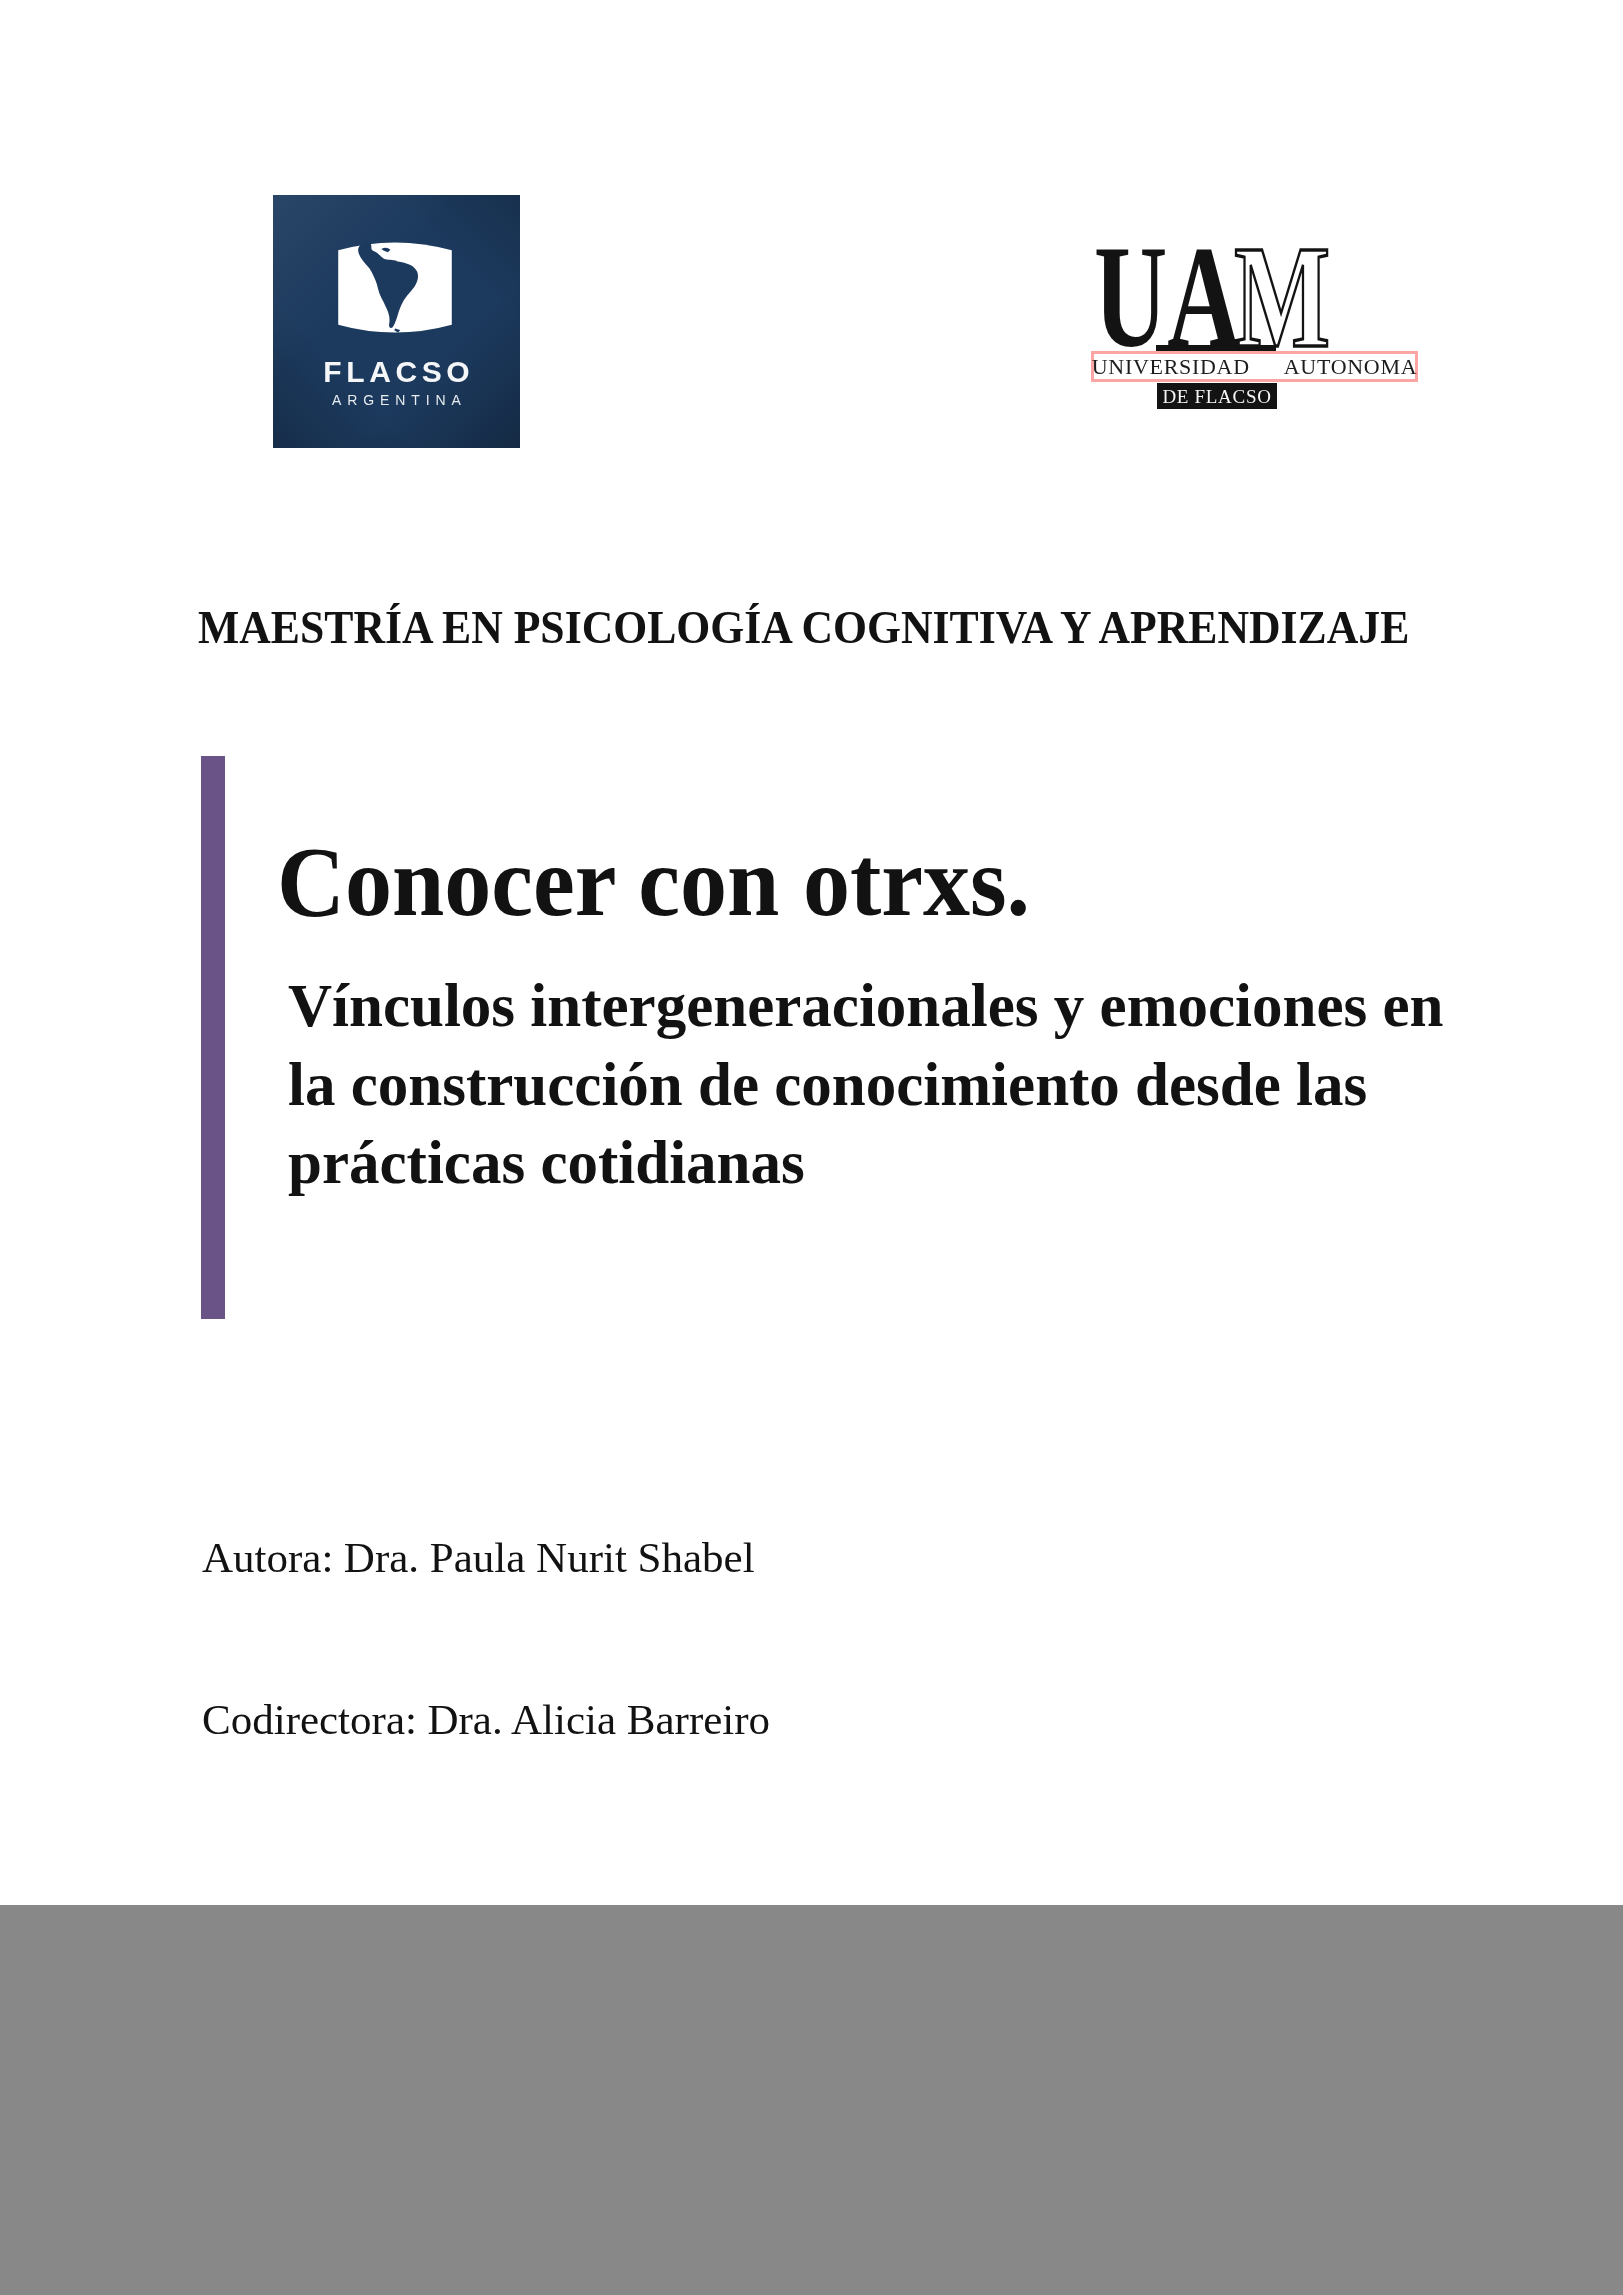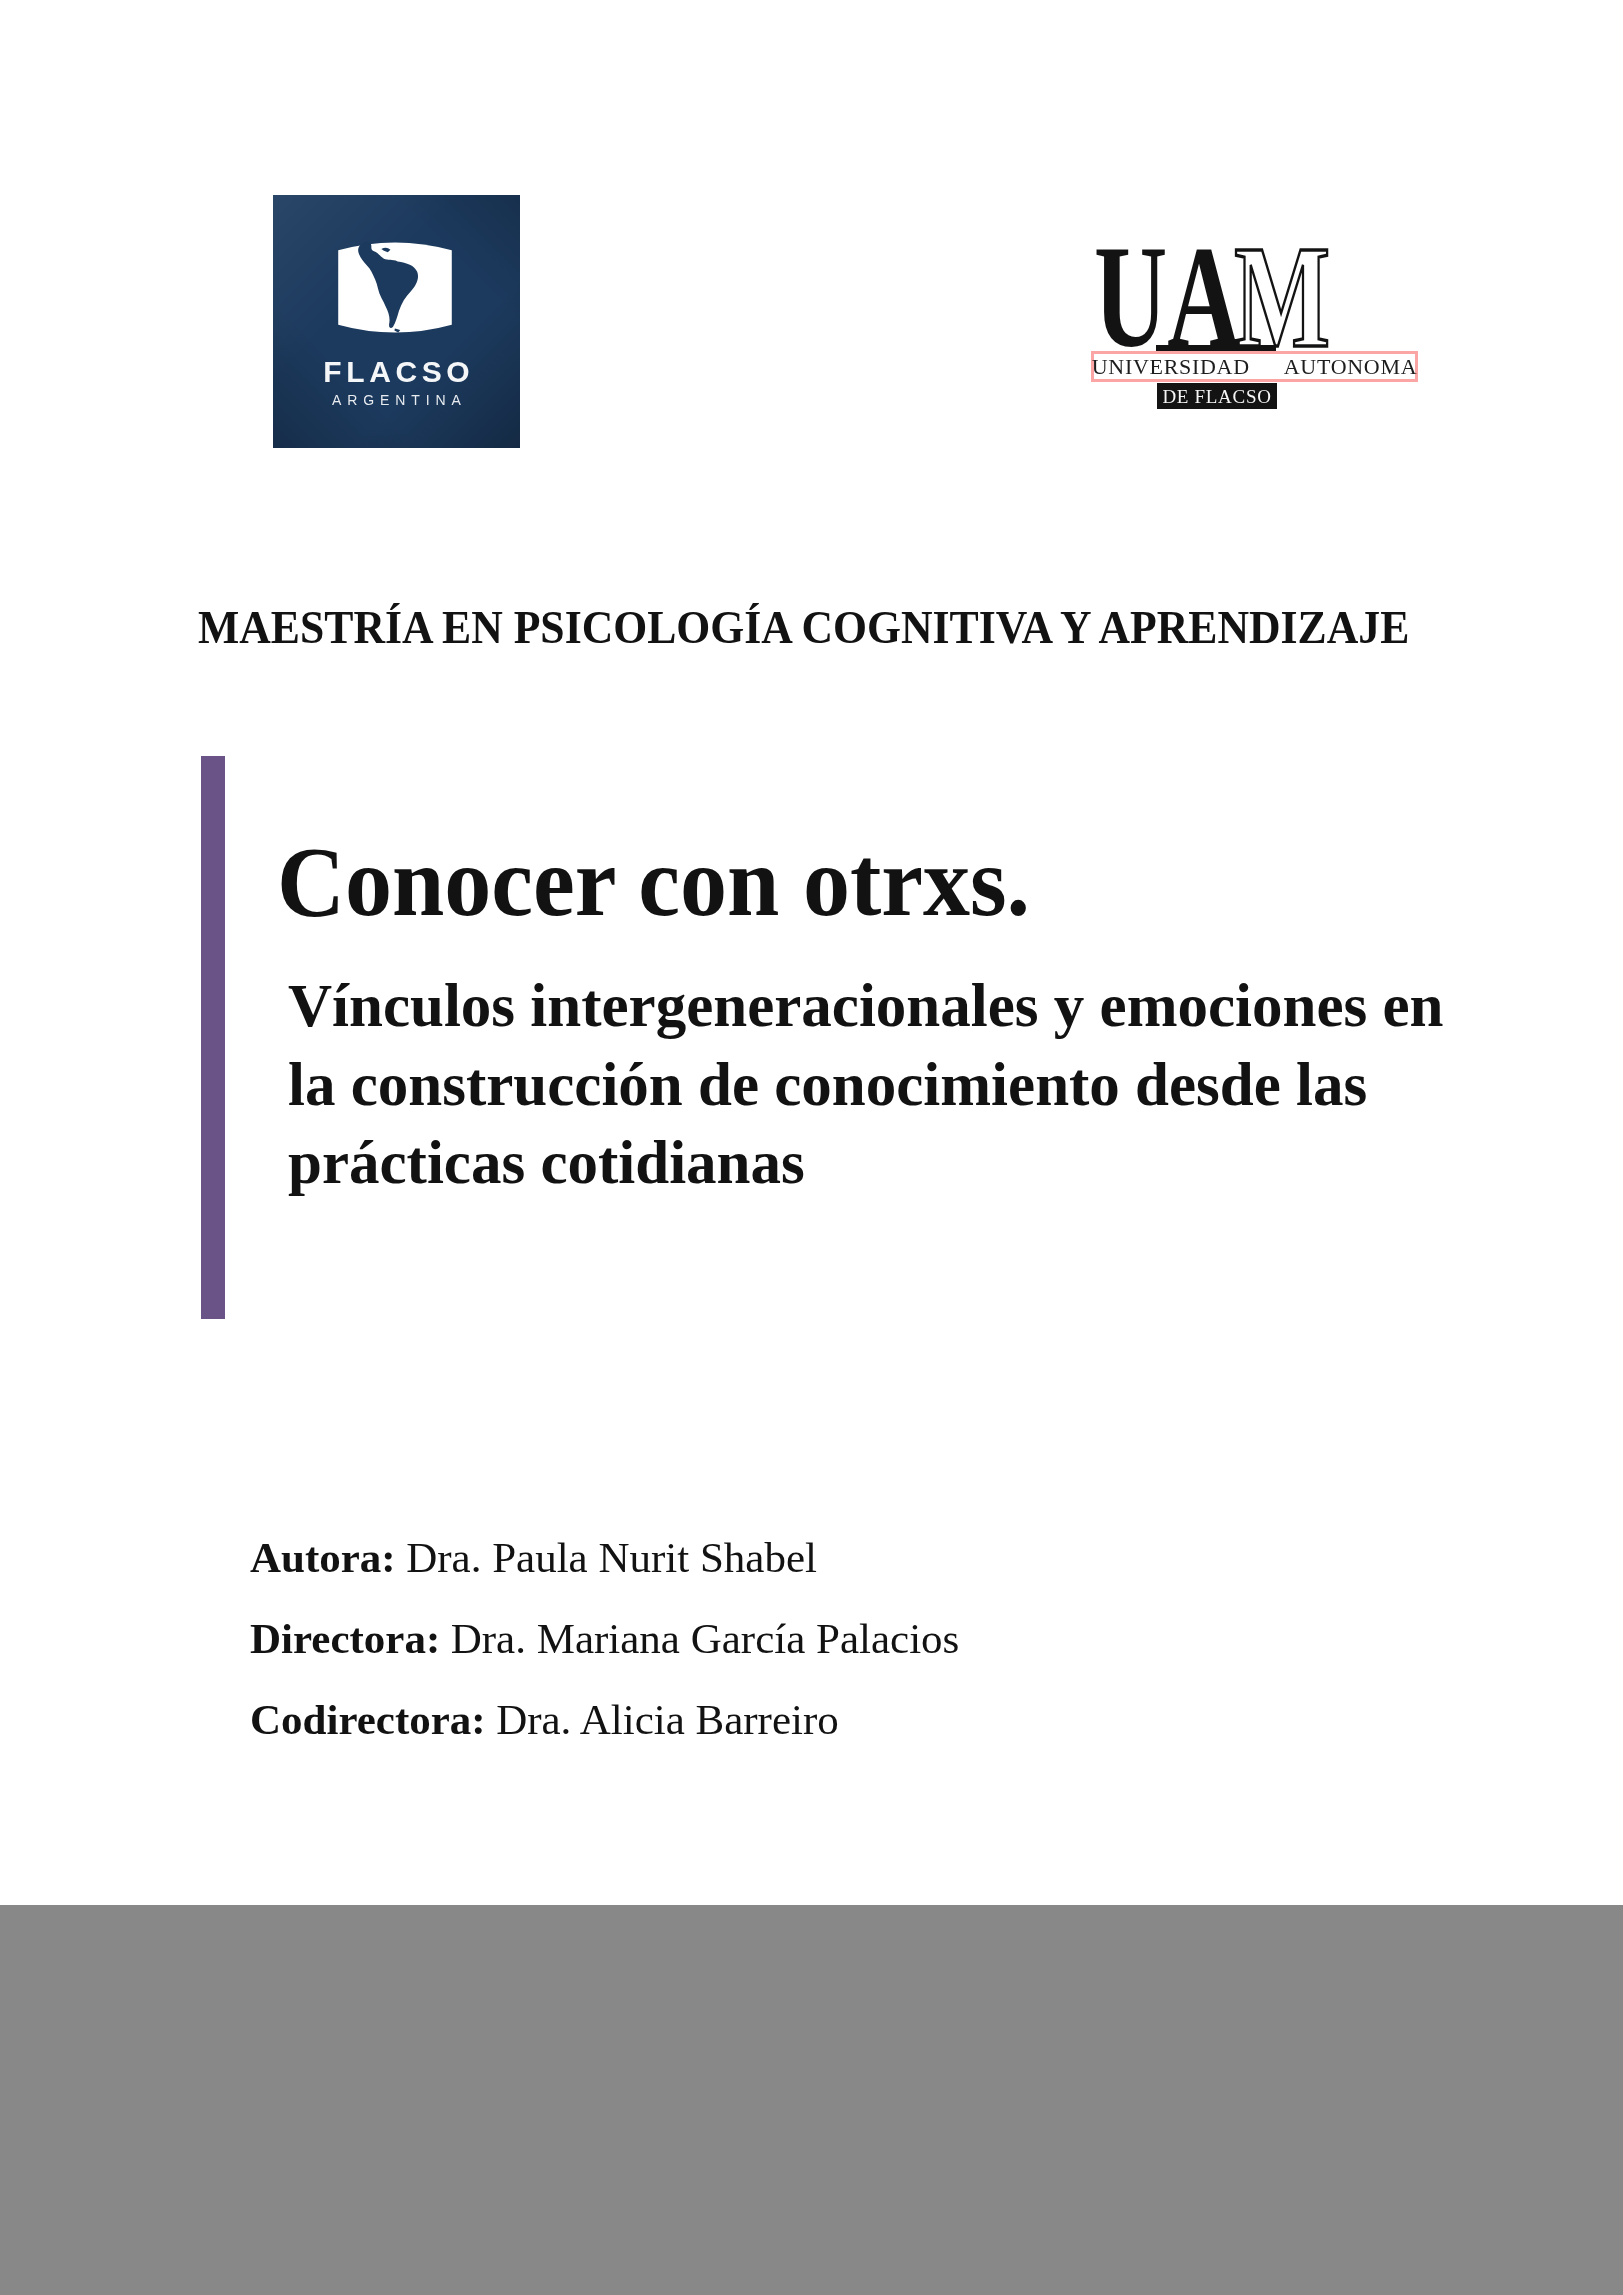--- a/index.html
+++ b/index.html
@@ -82,21 +82,21 @@
     font-size:61px;font-weight:bold;line-height:1;white-space:nowrap;
   }
   #subtitle-line-0{top:975px;}
   #subtitle-line-1{top:1054px;}
   #subtitle-line-2{top:1132px;}
 
   .credit-line{left:202px;font-size:43px;line-height:1;white-space:nowrap;}
   #credit-0{top:1536px;}
   #credit-1{top:1617px;}
   #credit-2{top:1698px;}
-  .credit-label{font-weight:bold;margin-right:10.5px;margin-left:48px;}
+  .credit-label{font-weight:normal;margin-right:10.5px;}
 
   #date-line{
     left:203px;top:1976px;
     font-size:69px;font-weight:normal;line-height:1;white-space:nowrap;
   }
 
   
   #doc-icon{left:254px;top:2078px;width:49px;height:54px;}
   #highlight-bar{left:303px;top:2080px;width:317px;height:29px;background:#ffff00;}
 </style>
@@ -140,23 +140,20 @@
 
   <div class="abs" id="accent-bar"></div>
   <div class="abs" id="thesis-title">Conocer con otrxs.</div>
   <div class="abs subtitle-line" id="subtitle-line-0">Vínculos intergeneracionales y emociones en</div>
   <div class="abs subtitle-line" id="subtitle-line-1">la construcción de conocimiento desde las</div>
   <div class="abs subtitle-line" id="subtitle-line-2">prácticas cotidianas</div>
 
   <div class="abs credit-line" id="credit-0">
     <span class="credit-label">Autora:</span><span>Dra. Paula Nurit Shabel</span>
   </div>
-  <div class="abs credit-line" id="credit-1">
-    <span class="credit-label">Directora:</span><span>Dra. Mariana García Palacios</span>
-  </div>
   <div class="abs credit-line" id="credit-2">
     <span class="credit-label">Codirectora:</span><span>Dra. Alicia Barreiro</span>
   </div>
 
   <div class="abs" id="date-line">Febrero 2021</div>
 
   <div class="abs" id="highlight-bar"></div>
   <svg class="abs" id="doc-icon" viewBox="0 0 75 82" width="49" height="54">
     <path d="M5,4 H70 V50 L44,77 H5 Z" fill="#ffffff" stroke="#131313" stroke-width="5" stroke-linejoin="round"></path>
     <path d="M44,77 C45,62 49,55 67,51" fill="none" stroke="#131313" stroke-width="4"></path>

